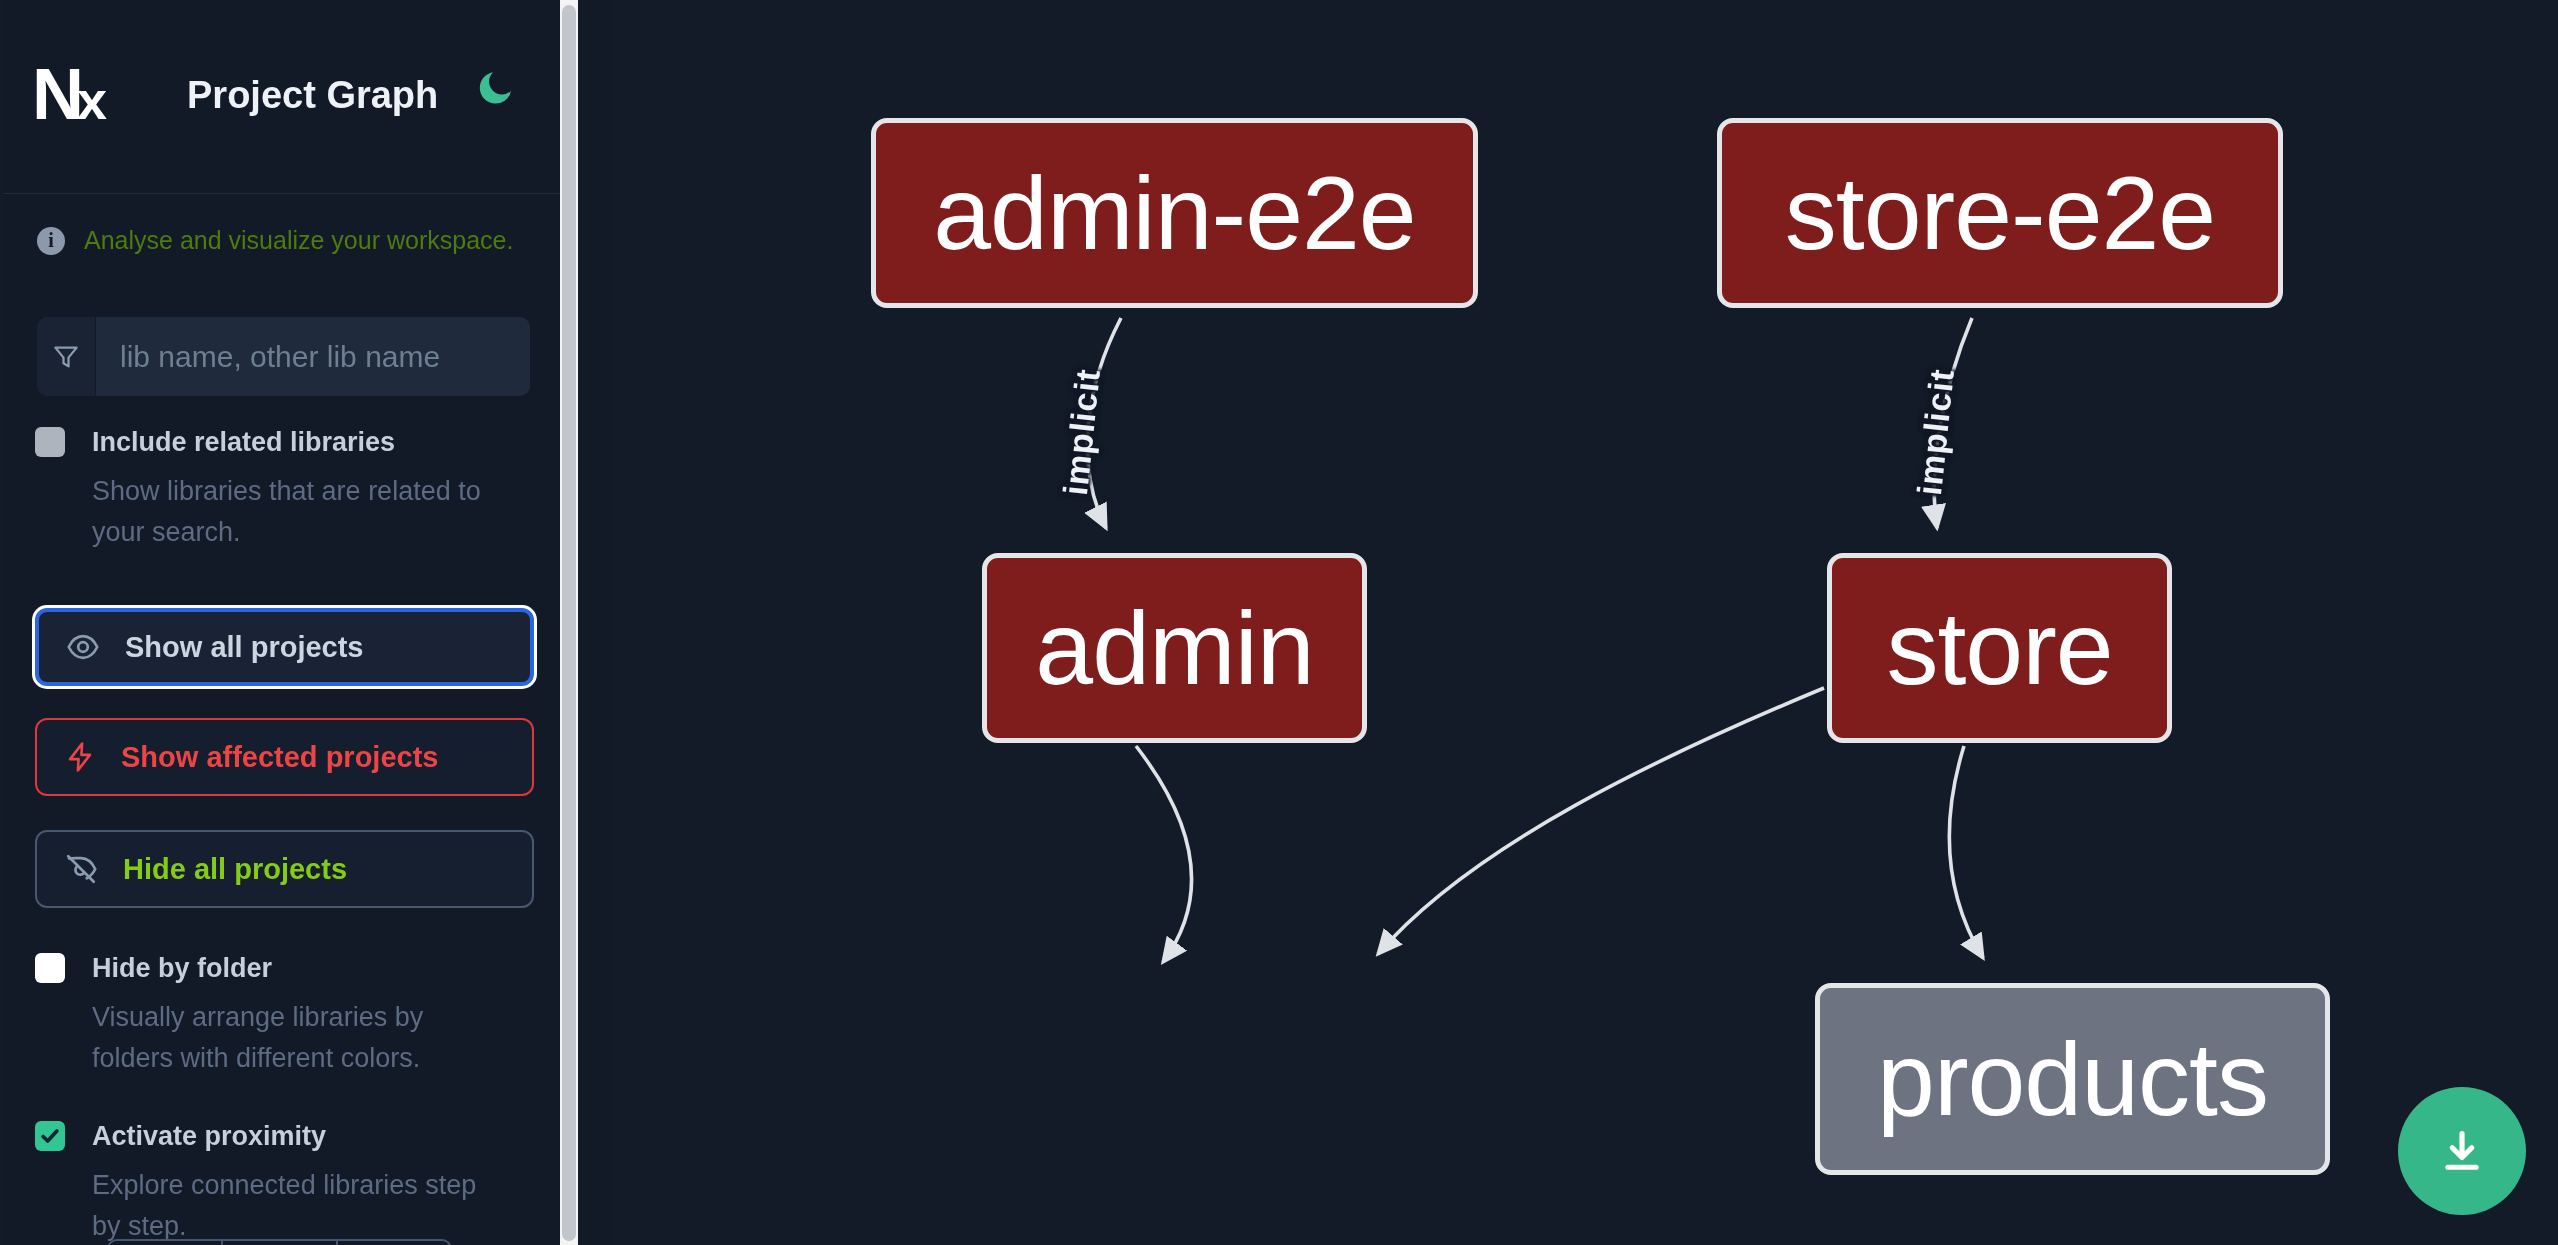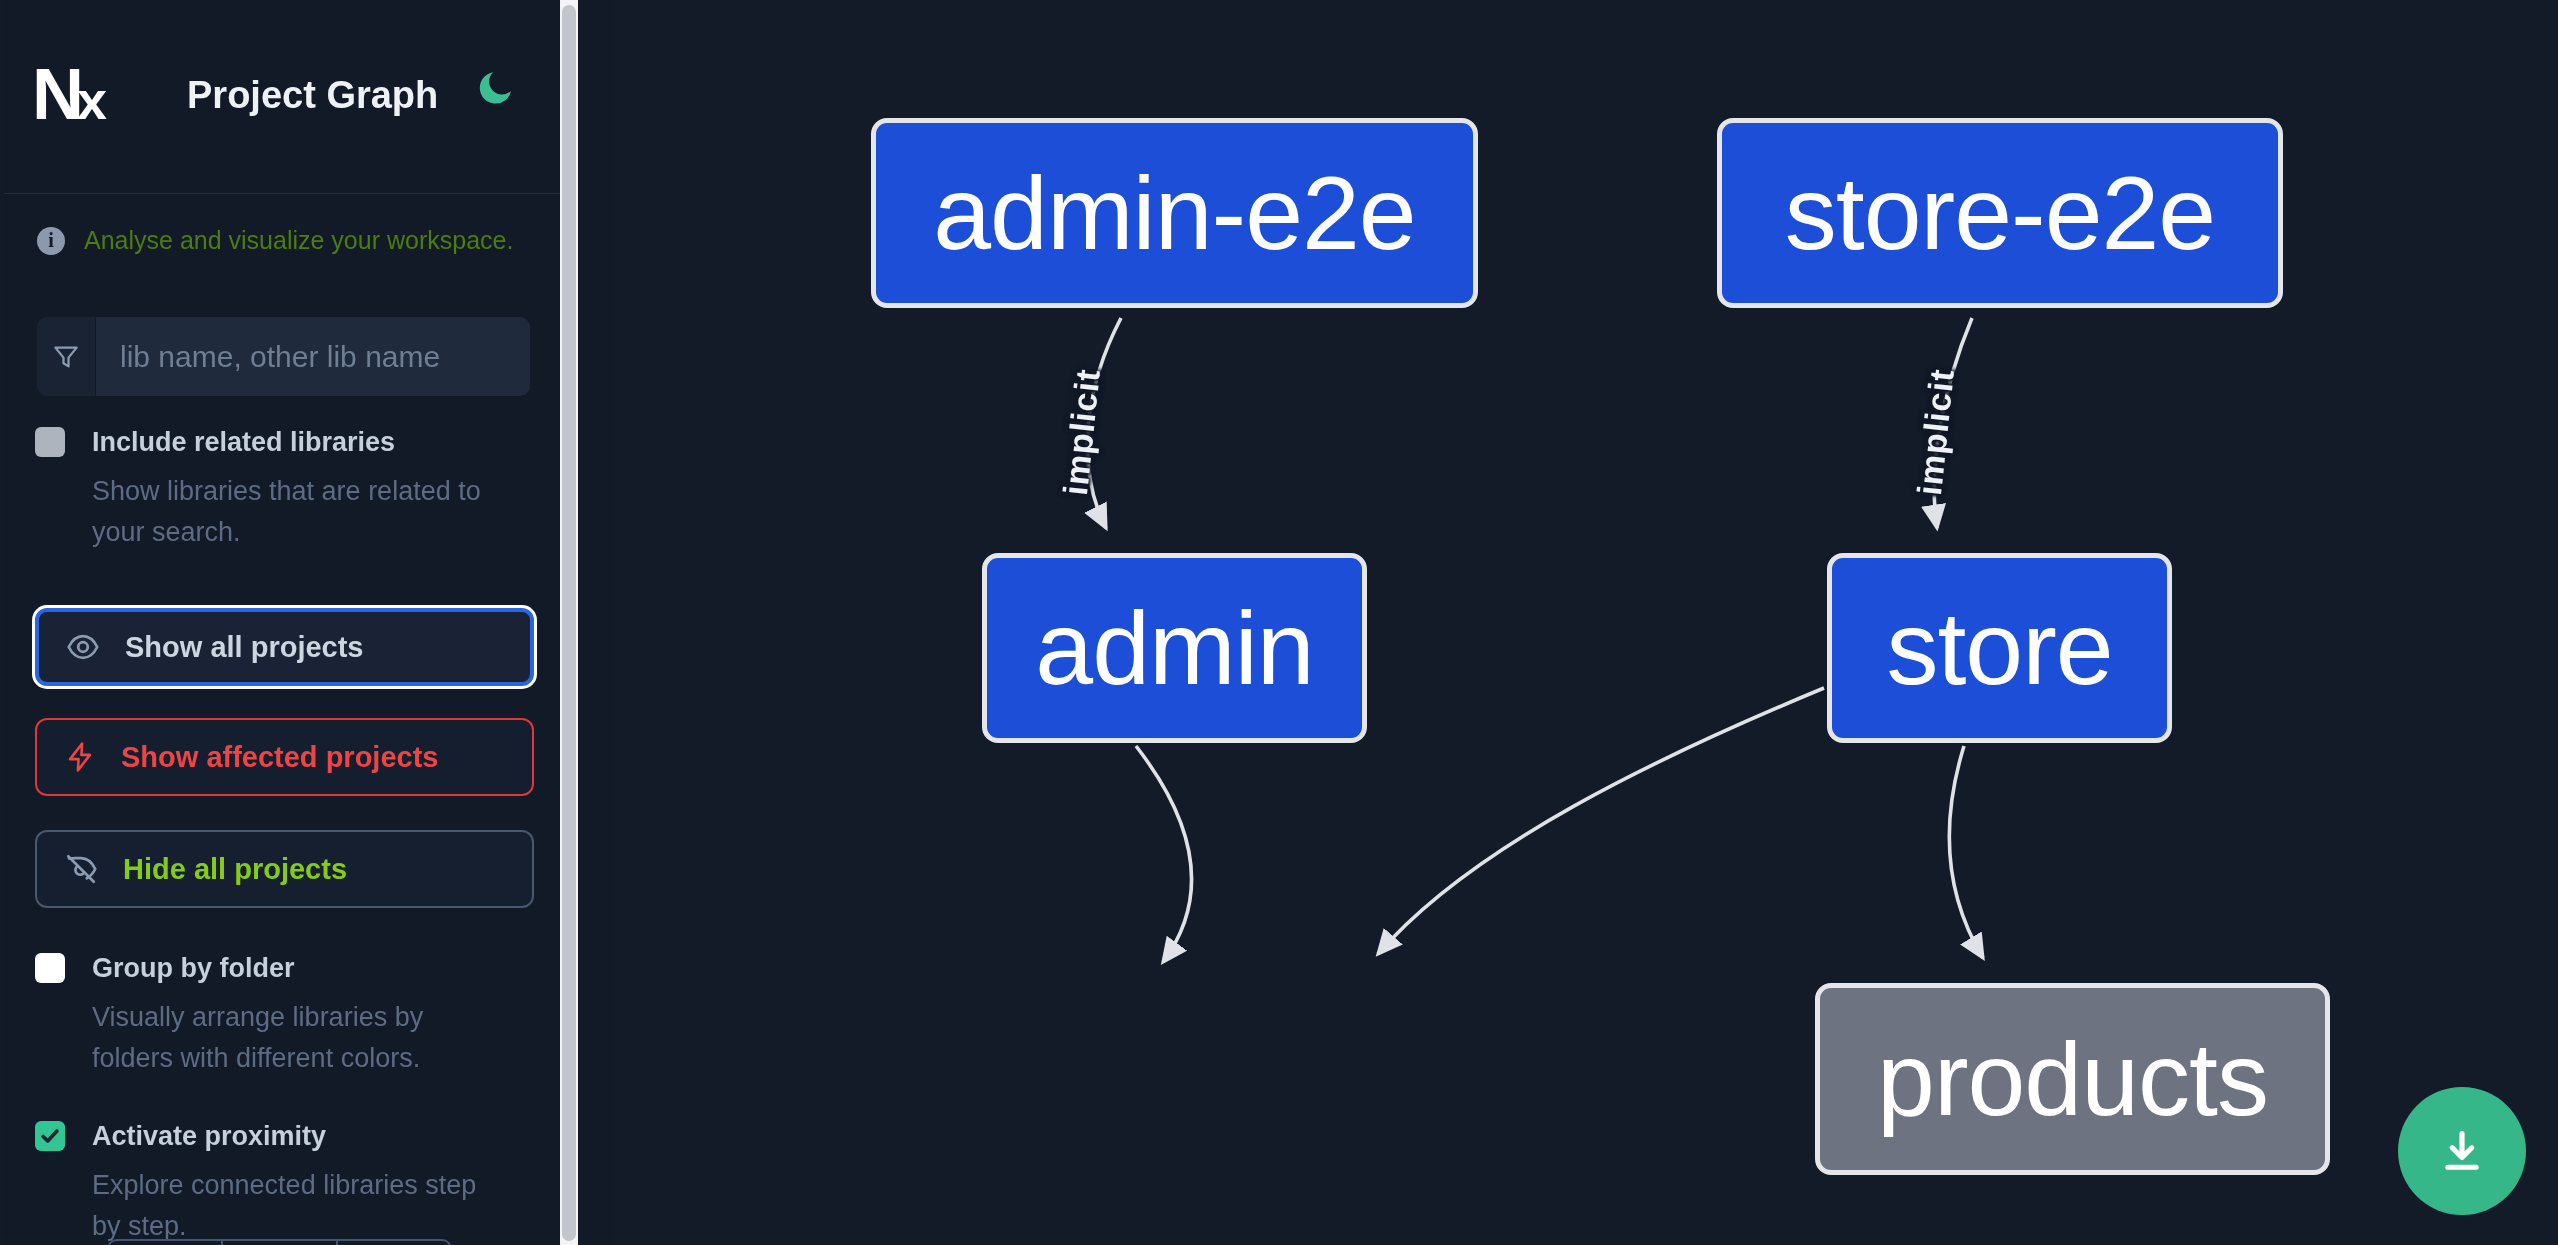--- a/index.html
+++ b/index.html
@@ -5,21 +5,21 @@
   * { margin:0; padding:0; box-sizing:border-box; }
   html,body { width:2558px; height:1245px; overflow:hidden; }
   body { background:#121927; font-family:"Liberation Sans", sans-serif; position:relative; }
 
   
   .canvas { position:absolute; inset:0; background:#131a28; }
   .edges-svg { position:absolute; inset:0; z-index:1; pointer-events:none; }
   .node { position:absolute; z-index:2; display:flex; align-items:center; justify-content:center;
           border:5px solid #e4e6e9; border-radius:16px; color:#ffffff; font-size:104px;
           font-weight:400; letter-spacing:-1px; cursor:pointer; }
-  .node.affected { background:#1d4ed8; }
+  .node.affected { background:#7f1d1d; }
   .node.plain    { background:#6d7380; }
   .edge-label { position:absolute; z-index:3; color:#eef1f5; font-size:34px; font-weight:600;
                 transform:translate(-50%,-50%) rotate(-84deg); letter-spacing:1px;
                 text-shadow:2px 2px 3px #121927,-2px -2px 3px #121927,2px -2px 3px #121927,
                             -2px 2px 3px #121927,0 0 6px #121927; pointer-events:none; }
   .fab { position:absolute; z-index:4; left:2398px; top:1087px; width:128px; height:128px;
          border-radius:50%; background:#35b78a; border:none; display:flex; align-items:center;
          justify-content:center; cursor:pointer; }
 
   
@@ -179,21 +179,21 @@
     <svg class="ic" width="36" height="36" viewBox="0 0 24 24" fill="none" stroke="#8b9bb0" stroke-width="1.8" stroke-linecap="round" stroke-linejoin="round">
       <path d="M4 5 C7 4.5 9.5 4.8 12 4.8 C15.5 4.8 19 7 21.5 12 C20 15 18 17 15.8 18.2"></path>
       <path d="M9.8 9.9 a3.2 3.2 0 1 0 4.4 4.4"></path>
       <path d="M3.5 3.5 L20.5 20.5"></path>
     </svg>
     <span>Hide all projects</span>
   </button>
 
   <div class="check-row" style="top:953px;">
     <span class="checkbox empty"></span>
-    <div class="check-label">Group by folder</div>
+    <div class="check-label">Hide by folder</div>
     <div class="check-desc">Visually arrange libraries by
 folders with different colors.</div>
   </div>
 
   <div class="check-row" style="top:1121px;">
     <span class="checkbox checked">
       <svg class="ic" width="22" height="22" viewBox="0 0 24 24" fill="none" stroke="#1b2433" stroke-width="4" stroke-linecap="round" stroke-linejoin="round">
         <path d="M4.5 12.5 L9.5 17.5 L19.5 6.5"></path>
       </svg>
     </span>

